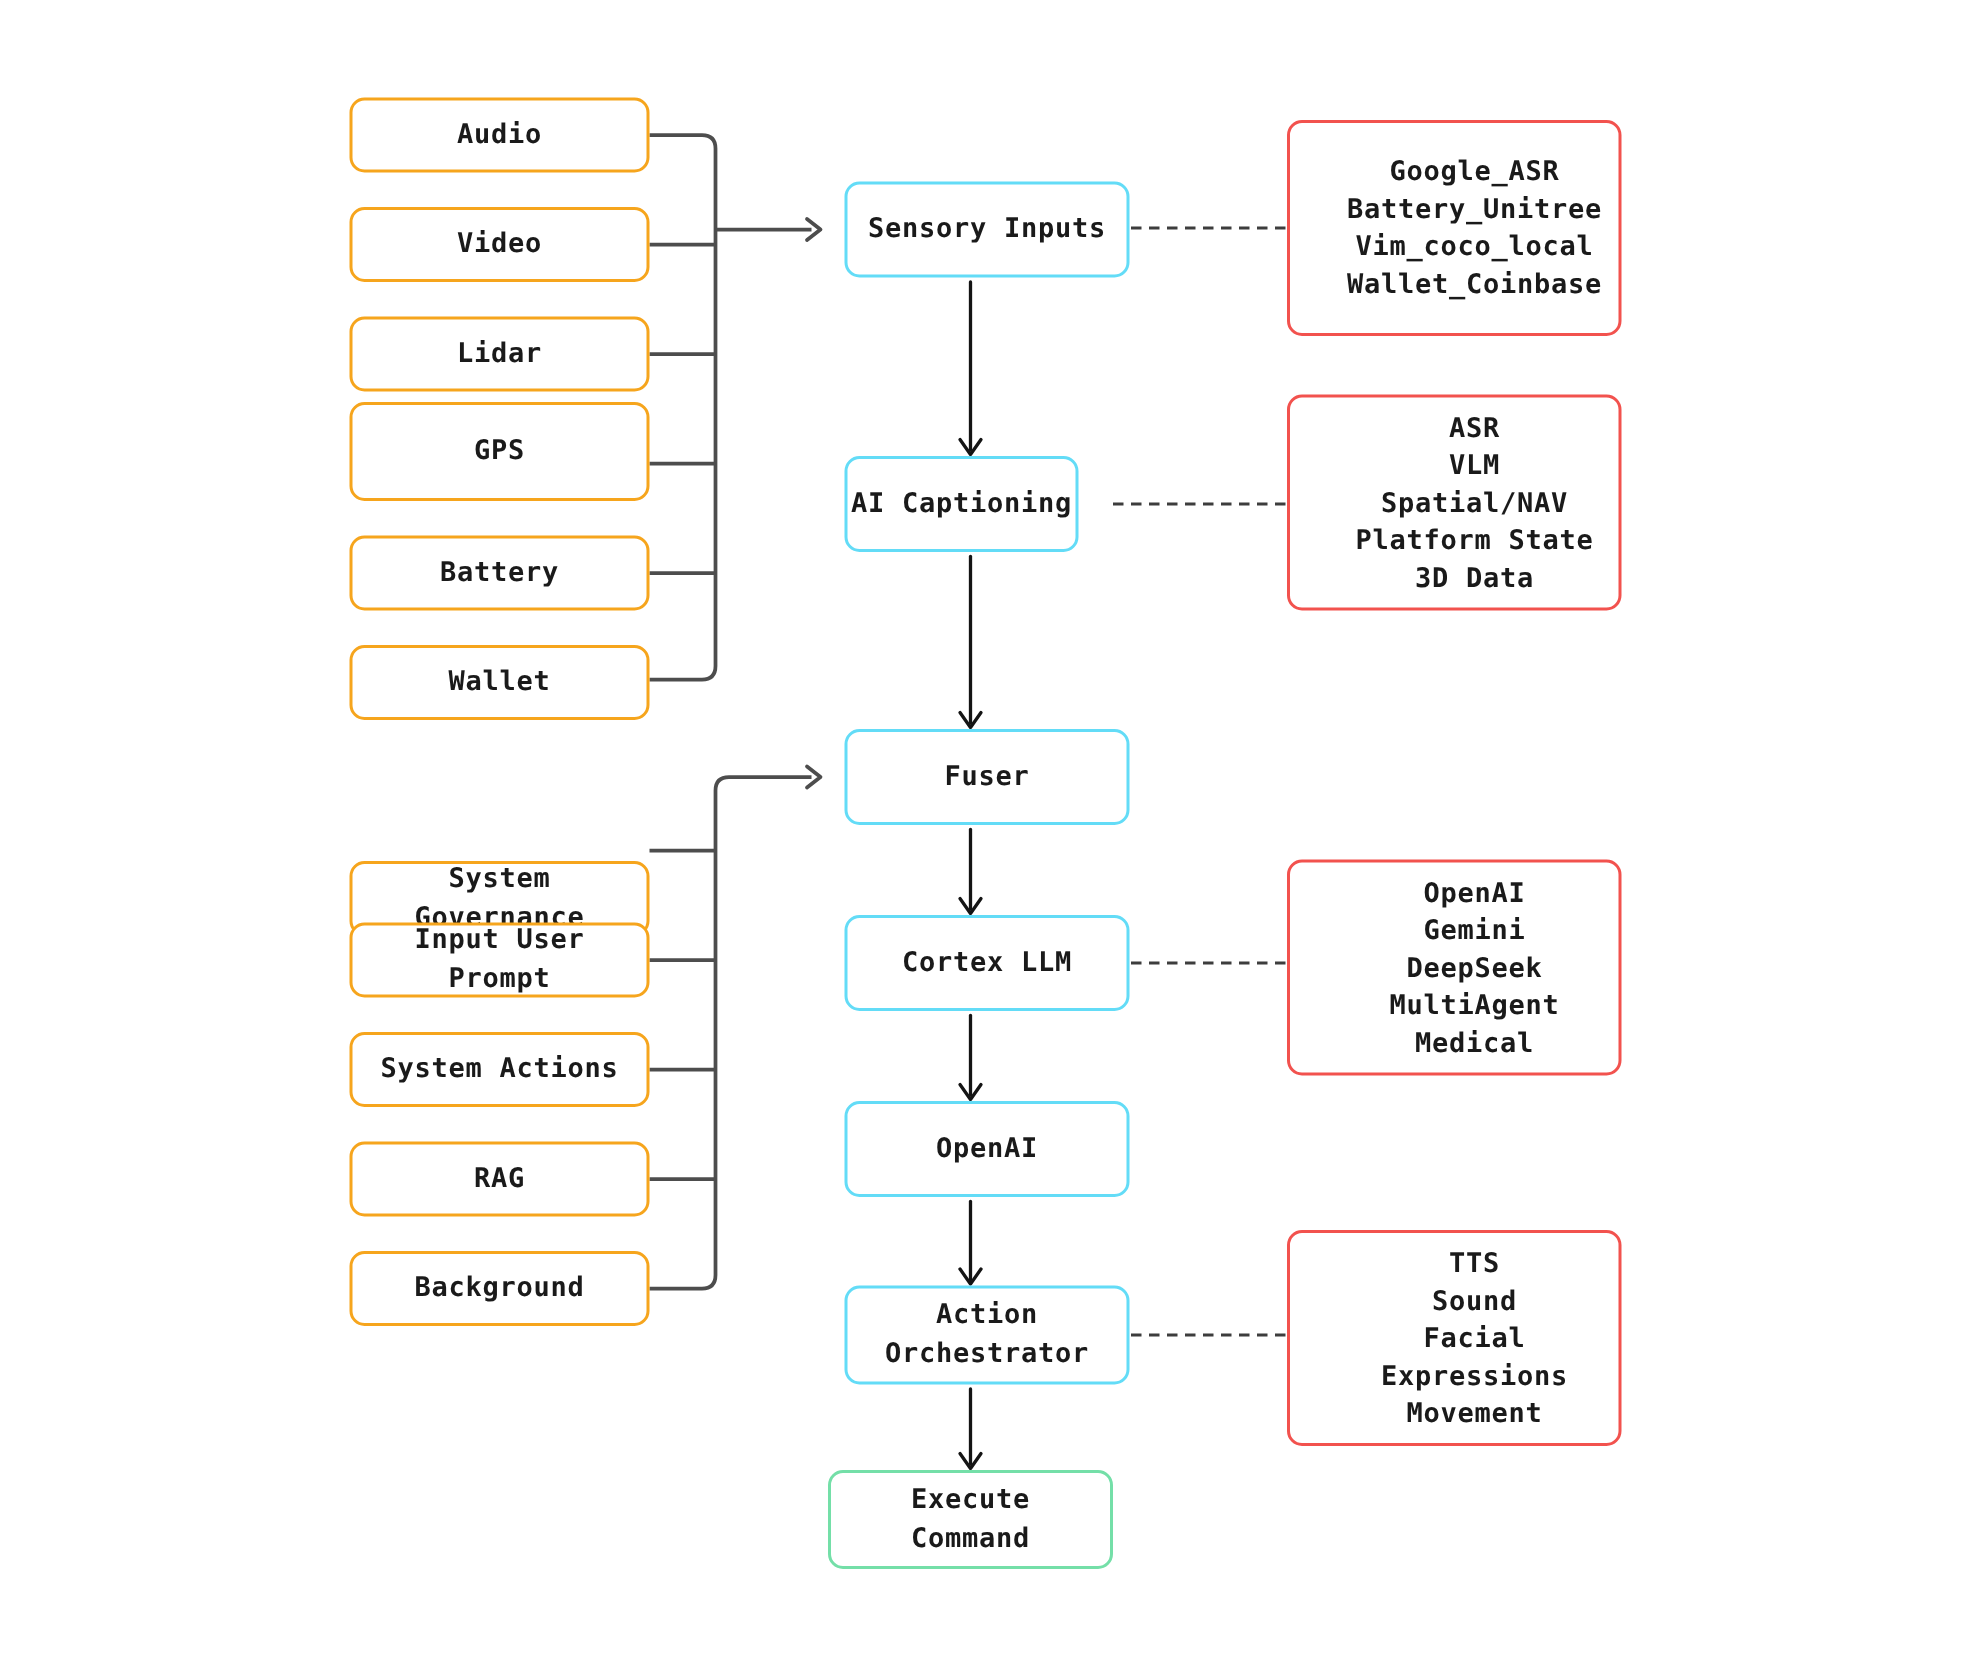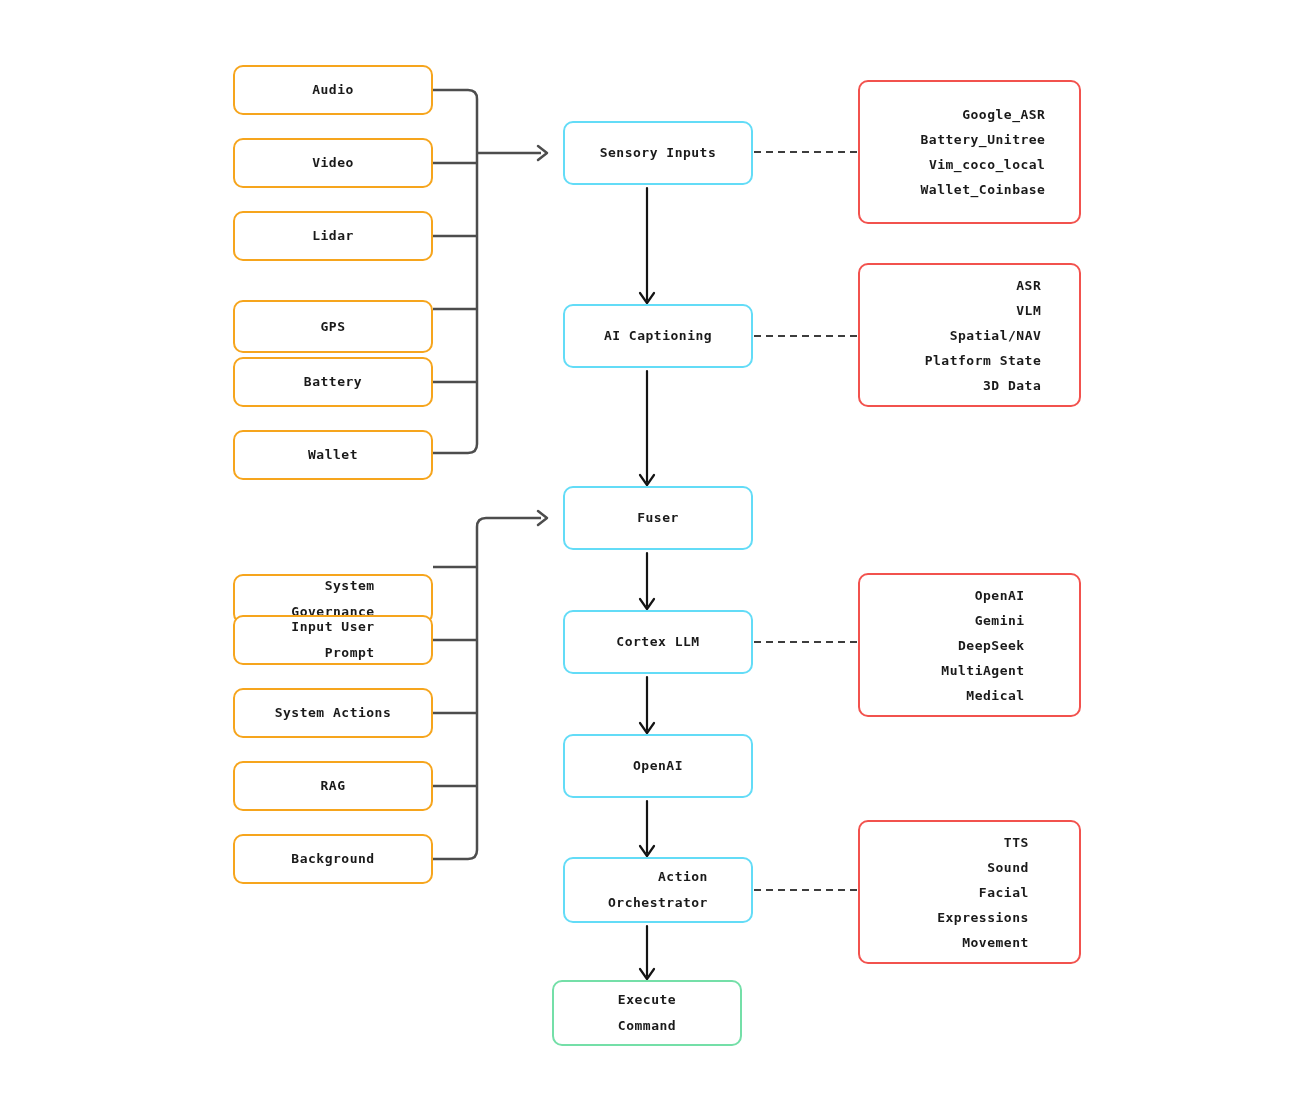--- a/index.html
+++ b/index.html
@@ -7,23 +7,23 @@
     position:relative;
     width:1316px;height:1111px;
     background:#ffffff;
     font-family:"DejaVu Sans Mono","Liberation Mono",monospace;
     overflow:hidden;
   }
   .wires{position:absolute;left:0;top:0;width:1316px;height:1111px;}
   .node{
     position:absolute;box-sizing:border-box;
     display:flex;align-items:center;justify-content:center;
-    text-align:right;background:#ffffff;
+    text-align:center;background:#ffffff;
     border-radius:10px;
-    font-size:13px;font-weight:bold;letter-spacing:.5px;
+    font-size:18px;font-weight:bold;letter-spacing:.5px;
     color:#1a1a1a;white-space:pre;line-height:26px;
   }
   .orange{border:2.5px solid #F6A51D;}
   .cyan{border:2.5px solid #63DCF7;margin-left:11px;}
   .green{border:2.5px solid #74DFA8;}
   .red{border:2.5px solid #F2524E;line-height:25px;padding-left:27px;}
 </style>
 </head>
 <body>
 
@@ -68,34 +68,34 @@
       <path d="M742,152 H858"></path>
       <path d="M742,336 H858"></path>
       <path d="M742,642 H858"></path>
       <path d="M742,890 H858"></path>
     </g>
   </svg>
 
   <div class="node orange" style="left:233px;top:65px;width:200px;height:50px">Audio</div>
   <div class="node orange" style="left:233px;top:138px;width:200px;height:50px">Video</div>
   <div class="node orange" style="left:233px;top:211px;width:200px;height:50px">Lidar</div>
-  <div class="node orange" style="left:233px;top:300px;width:200px;height:53px">GPS</div>
+  <div class="node orange" style="left:233px;top:268px;width:200px;height:66px">GPS</div>
   <div class="node orange" style="left:233px;top:357px;width:200px;height:50px">Battery</div>
   <div class="node orange" style="left:233px;top:430px;width:200px;height:50px">Wallet</div>
 
   <div class="node orange" style="left:233px;top:574px;width:200px;height:50px">System
 Governance</div>
   <div class="node orange" style="left:233px;top:615px;width:200px;height:50px">Input User
 Prompt</div>
   <div class="node orange" style="left:233px;top:688px;width:200px;height:50px">System Actions</div>
   <div class="node orange" style="left:233px;top:761px;width:200px;height:50px">RAG</div>
   <div class="node orange" style="left:233px;top:834px;width:200px;height:50px">Background</div>
 
   <div class="node cyan" style="left:552px;top:121px;width:190px;height:64px">Sensory Inputs</div>
-  <div class="node cyan" style="left:552px;top:304px;width:190px;height:64px">AI Captioning</div>
+  <div class="node cyan" style="left:552px;top:304px;width:156px;height:64px">AI Captioning</div>
   <div class="node cyan" style="left:552px;top:486px;width:190px;height:64px">Fuser</div>
   <div class="node cyan" style="left:552px;top:610px;width:190px;height:64px">Cortex LLM</div>
   <div class="node cyan" style="left:552px;top:734px;width:190px;height:64px">OpenAI</div>
   <div class="node cyan" style="left:552px;top:857px;width:190px;height:66px">Action
 Orchestrator</div>
   <div class="node green" style="left:552px;top:980px;width:190px;height:66px">Execute
 Command</div>
 
   <div class="node red" style="left:858px;top:80px;width:223px;height:144px">Google_ASR
 Battery_Unitree

